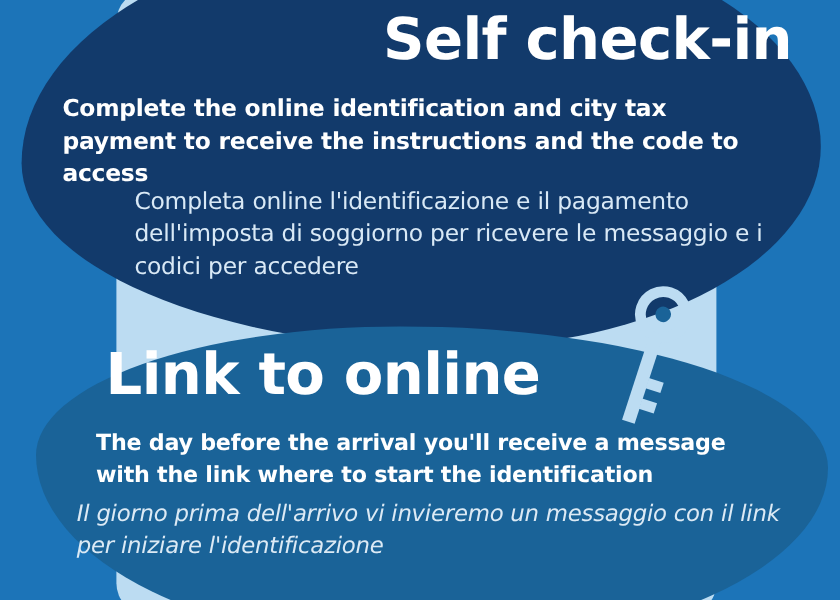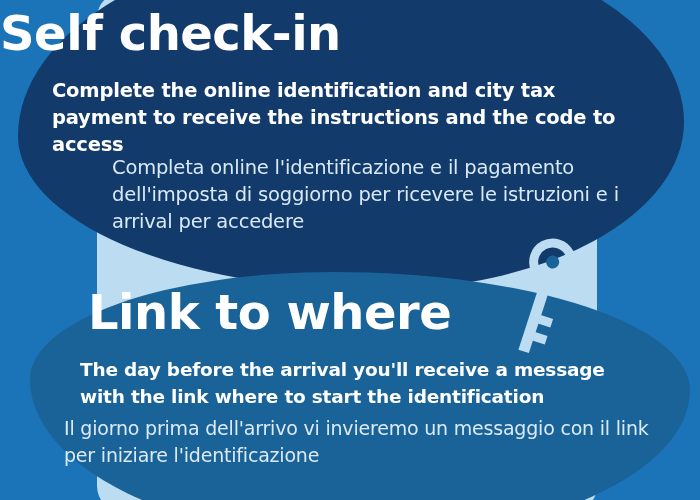--- a/index.html
+++ b/index.html
@@ -64,20 +64,21 @@
     top: 0;
     width: 700px;
     height: 500px;
   }
   
   .title-1 {
     position: absolute;
     left: 0;
     top: 8px;
     width: 660px;
+    text-align: right;
     color: #FFFFFF;
     font-size: 48px;
     font-weight: bold;
     letter-spacing: -0.5px;
     line-height: 1.05;
   }
   .sub-1 {
     position: absolute;
     left: 52px;
     top: 78px;
@@ -125,20 +126,21 @@
   .it-2 {
     position: absolute;
     left: 64px;
     top: 415px;
     width: 600px;
     color: #DCEAF5;
     font-size: 19px;
     font-weight: normal;
     line-height: 1.42;
     letter-spacing: -0.2px;
+    font-style: italic;
   }
   
   .key-icon {
     position: absolute;
     left: 505px;
     top: 236px;
     width: 70px;
     height: 130px;
   }
 </style>
@@ -151,34 +153,34 @@
   <div class="panel-light2"></div>
   <div class="blob-dark"></div>
   <div class="blob-mid"></div>
 
   <div class="content">
 
     <div class="title-1">Self check-in</div>
 
     <div class="sub-1">Complete the online identification and city tax payment to receive the instructions and the code to access</div>
 
-    <div class="it-1">Completa online l'identificazione e il pagamento dell'imposta di soggiorno per ricevere le istruzioni e i arrival per accedere</div>
+    <div class="it-1">Completa online l'identificazione e il pagamento dell'imposta di soggiorno per ricevere le messaggio e i codici per accedere</div>
 
     <div class="key-icon">
       <svg width="70" height="130" viewBox="0 0 70 130" xmlns="http://www.w3.org/2000/svg">
         <g transform="rotate(18 35 65)">
           <circle cx="35" cy="24" r="19" fill="none" stroke="#BCDCF2" stroke-width="9"></circle>
           <circle cx="35" cy="24" r="6.5" fill="#1A6398"></circle>
           <rect x="29.5" y="40" width="11" height="78" fill="#BCDCF2"></rect>
           <rect x="40" y="78" width="13" height="9" fill="#BCDCF2"></rect>
           <rect x="40" y="96" width="13" height="9" fill="#BCDCF2"></rect>
         </g>
       </svg>
     </div>
 
-    <div class="title-2">Link to where</div>
+    <div class="title-2">Link to online</div>
 
     <div class="sub-2">The day before the arrival you'll receive a message with the link where to start the identification</div>
 
     <div class="it-2">Il giorno prima dell'arrivo vi invieremo un messaggio con il link per iniziare l'identificazione</div>
 
   </div>
 </div>
 
 </body></html>

